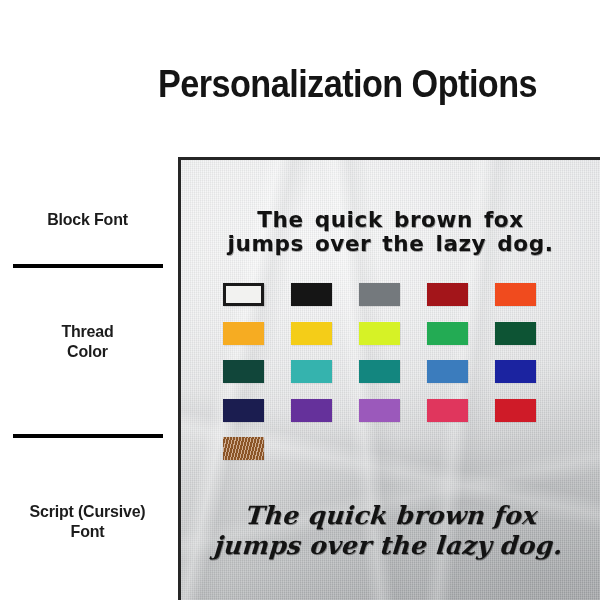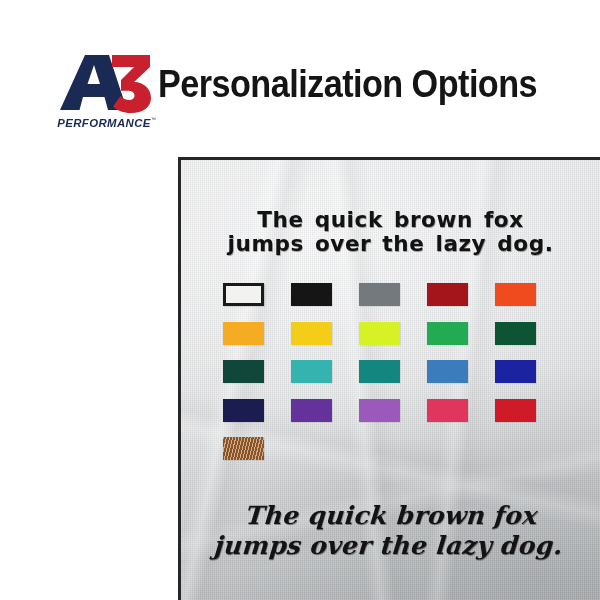--- a/index.html
+++ b/index.html
@@ -193,40 +193,44 @@
         rgba(0,0,0,0.16) 1px, rgba(0,0,0,0.16) 3px);
   }
 </style>
 </head>
 <body>
 
 <div id="page">
 
   <div id="header">
 
-    <div id="logo">
-      <svg width="104" height="80" viewBox="0 0 104 80" xmlns="http://www.w3.org/2000/svg">
-
-        <path d="M33 3 L57 3 L75 58 L56 58 L52.5 45 L31 45 L27.5 58 L8 58 Z
-                 M35.5 32 L48 32 L42 13 Z" fill="#1b2a54"></path>
-
-        <path d="M60 3 L98 3 L98 15 L82 30 C92 30 99 37 99 46 C99 55 91 61 79 61
-                 C71 61 65 58.5 61 54.5 L68.5 44 C71 46.5 74 48 77 48
-                 C80.5 48 82.5 46.2 82.5 43.5 C82.5 40.5 80 38.8 75.5 38.8 L69 38.8 L69 28 L82 15 L60 15 Z" fill="#c8202e"></path>
-
-        <path d="M43.5 48 L46.2 54.5 L53 55 L47.8 59.4 L49.4 66 L43.5 62.4 L37.6 66 L39.2 59.4 L34 55 L40.8 54.5 Z" fill="#ffffff"></path>
-
-        <text x="52" y="75" font-family="Liberation Sans, sans-serif" font-size="11.4" font-weight="bold" font-style="italic" fill="#1b2a54" text-anchor="middle" letter-spacing="0.4">PERFORMANCE</text>
-        <text x="99" y="69" font-family="Liberation Sans, sans-serif" font-size="5" fill="#1b2a54">™</text>
-      </svg>
-    </div>
 
     <div id="page-title">Personalization Options</div>
   </div>
 
+  <div id="sidebar">
+
+    <div class="side-label" id="label-block">
+      <span>Block Font</span>
+    </div>
+
+    <div class="side-divider" id="divider-1"></div>
+
+    <div class="side-label" id="label-thread">
+      <span>Thread</span><br>
+      <span>Color</span>
+    </div>
+
+    <div class="side-divider" id="divider-2"></div>
+
+    <div class="side-label" id="label-script">
+      <span>Script (Cursive)</span><br>
+      <span>Font</span>
+    </div>
+  </div>
 
   <div id="fabric-panel">
     <div id="fabric-surface"></div>
     <div id="fabric-weave"></div>
     <div id="fabric-wrinkles"></div>
 
     <div id="block-sample">
       <span class="line">The quick brown fox</span>
       <span class="line">jumps over the lazy dog.</span>
     </div>

